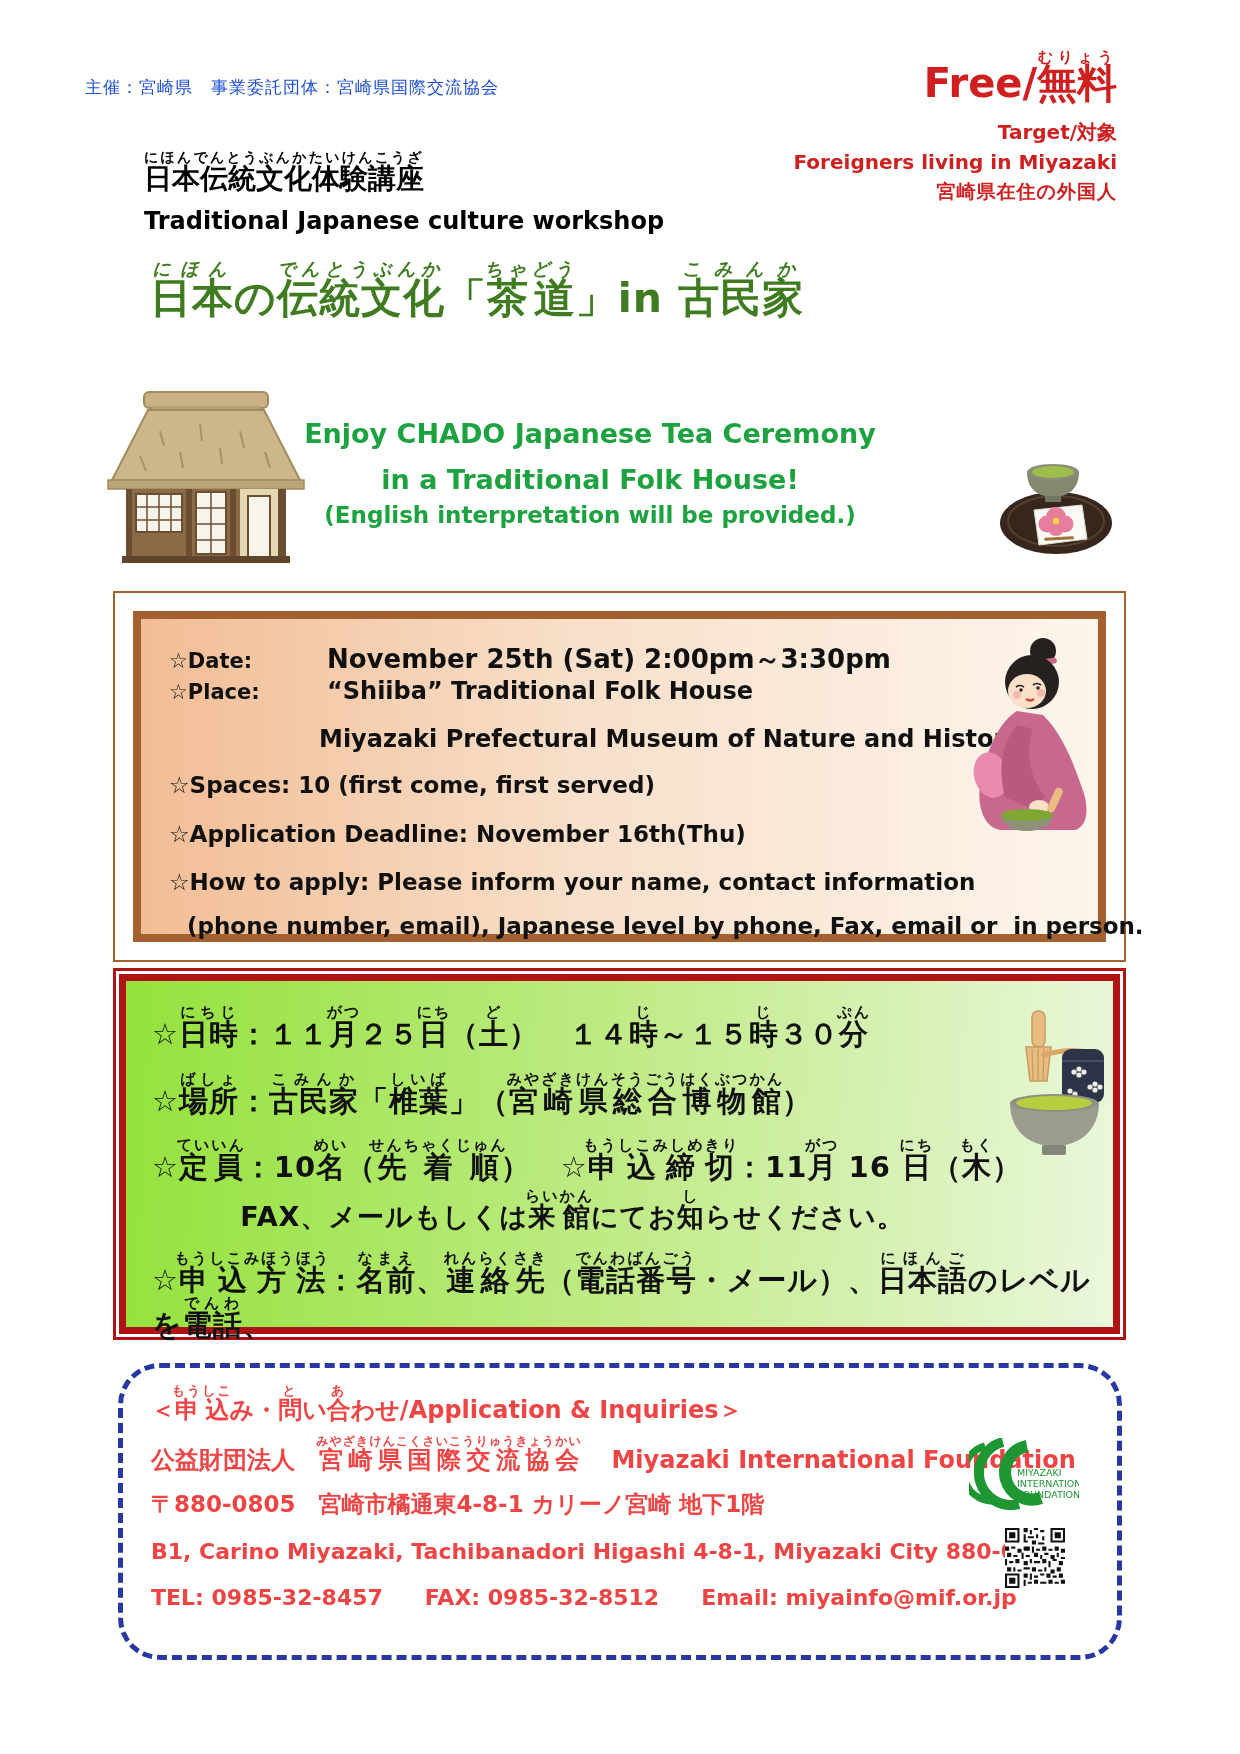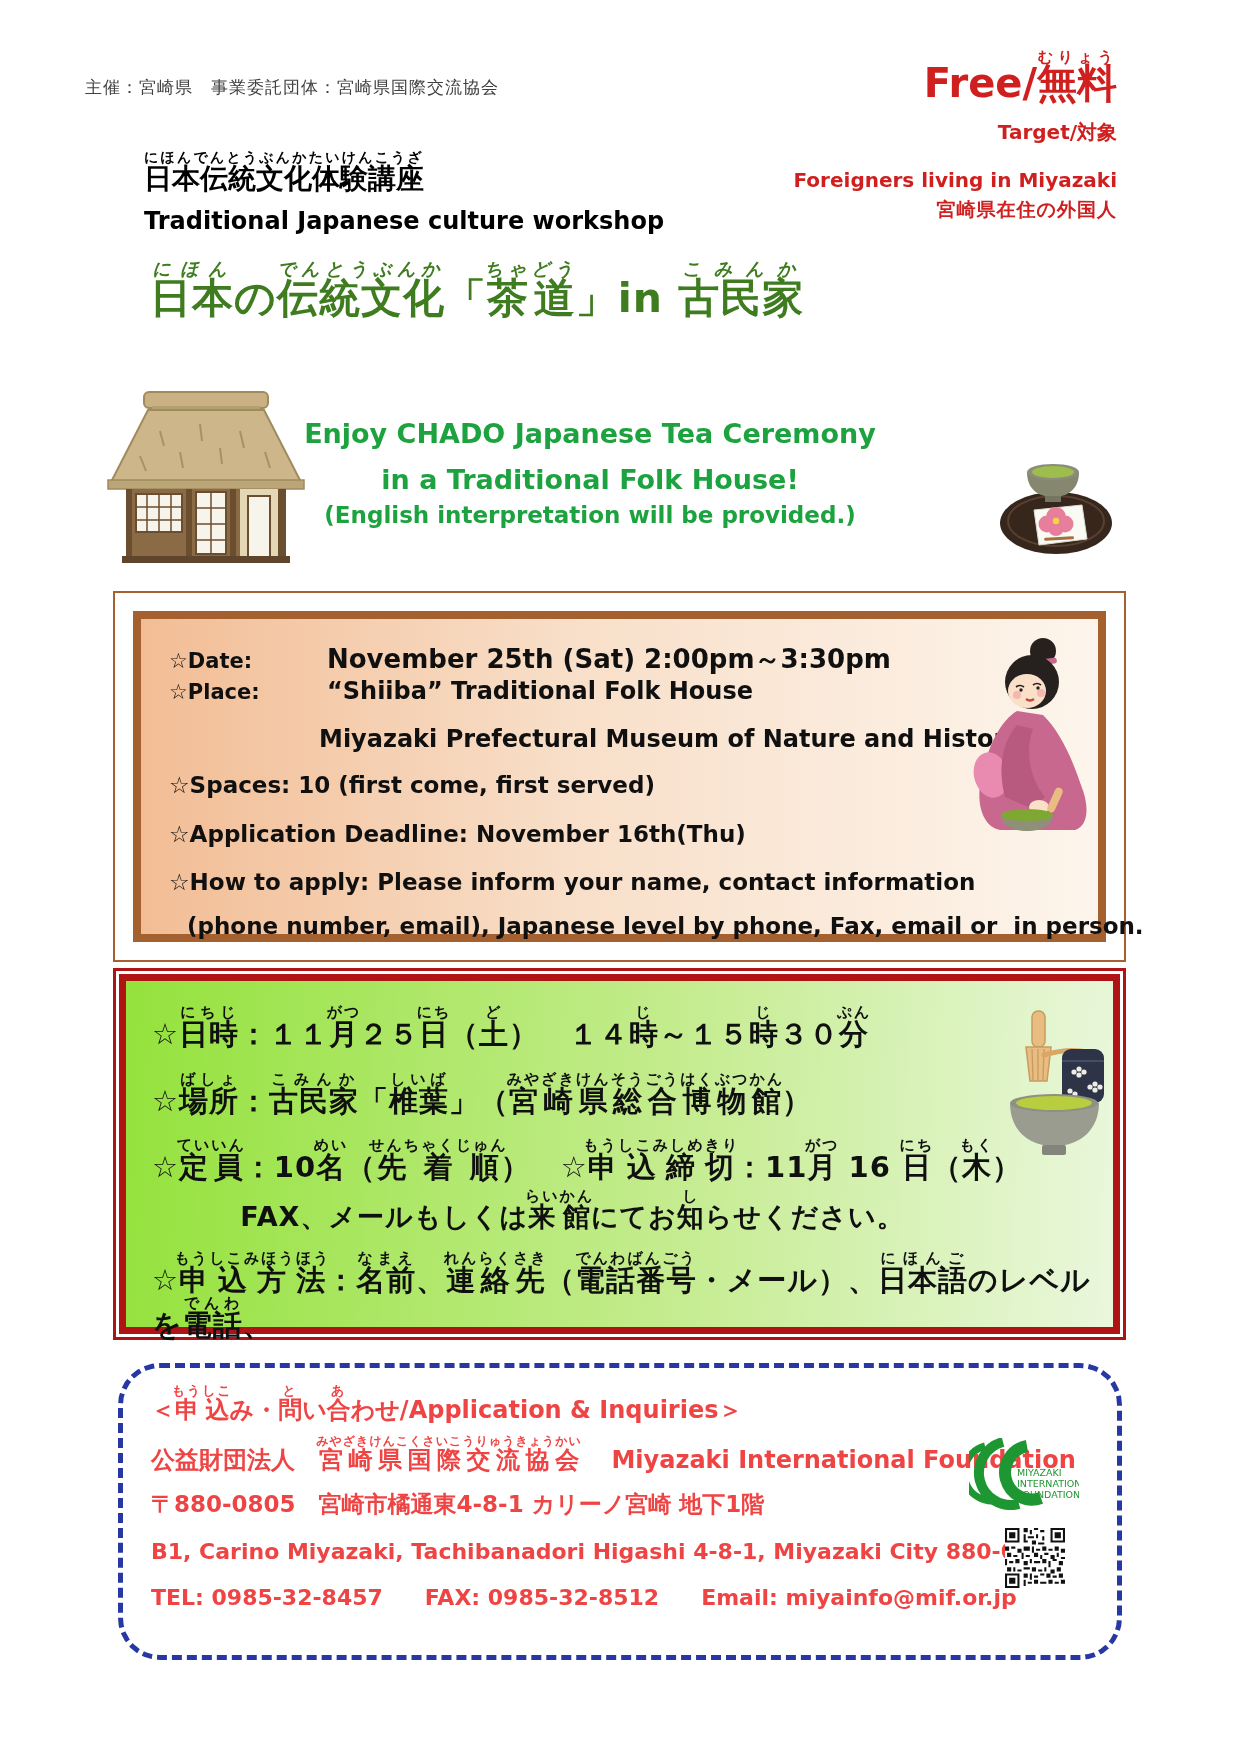--- a/index.html
+++ b/index.html
@@ -5,30 +5,30 @@
   html,body{margin:0;padding:0;background:#ffffff;}
   .page{
     position:relative; width:1240px; height:1754px; background:#ffffff;
     font-family:"DejaVu Sans","Liberation Sans",sans-serif; overflow:hidden; color:#111;
   }
   .abs{position:absolute;}
   ruby{ruby-position:over;}
   rt{font-weight:bold;}
 
   
-  .organizer{left:85px; top:76px; font-size:17px; color:#404040; letter-spacing:1px;}
+  .organizer{left:85px; top:76px; font-size:17px; color:#1d4ed8; letter-spacing:1px;}
   .hdr-left{left:144px; top:150px; color:#000000; font-weight:bold;}
   .hdr-left .jp{font-size:28px; line-height:1.1;}
   .hdr-left .jp rt{font-size:14px; letter-spacing:2px;}
   .hdr-left .en{font-size:24px; margin-top:12px; letter-spacing:0px;}
   .hdr-right{right:123px; top:50px; text-align:right; color:#CF1F1F; font-weight:bold;}
   .hdr-right .free{font-size:40px; line-height:1.1;}
   .hdr-right .free rt{font-size:15px; letter-spacing:3px;}
   .hdr-right .t1{font-size:20px; margin-top:14px;}
-  .hdr-right .t2{font-size:20px; margin-top:22px;}
+  .hdr-right .t2{font-size:20px; margin-top:4px;}
   .hdr-right .t3{font-size:19px; margin-top:5px; letter-spacing:1px;}
 
   
   .main-title{left:150px; top:260px; color:#3E7C1F; font-weight:bold; font-size:41px; letter-spacing:1px; line-height:1.1;}
   .main-title rt{font-size:18px; letter-spacing:5px;font-style:italic;}
 
   
   .intro{left:293px; top:418px; width:594px; text-align:center; color:#1CA23E; font-weight:bold;}
   .intro .i1{font-size:27px;}
   .intro .i2{font-size:27px; margin-top:15px;}

